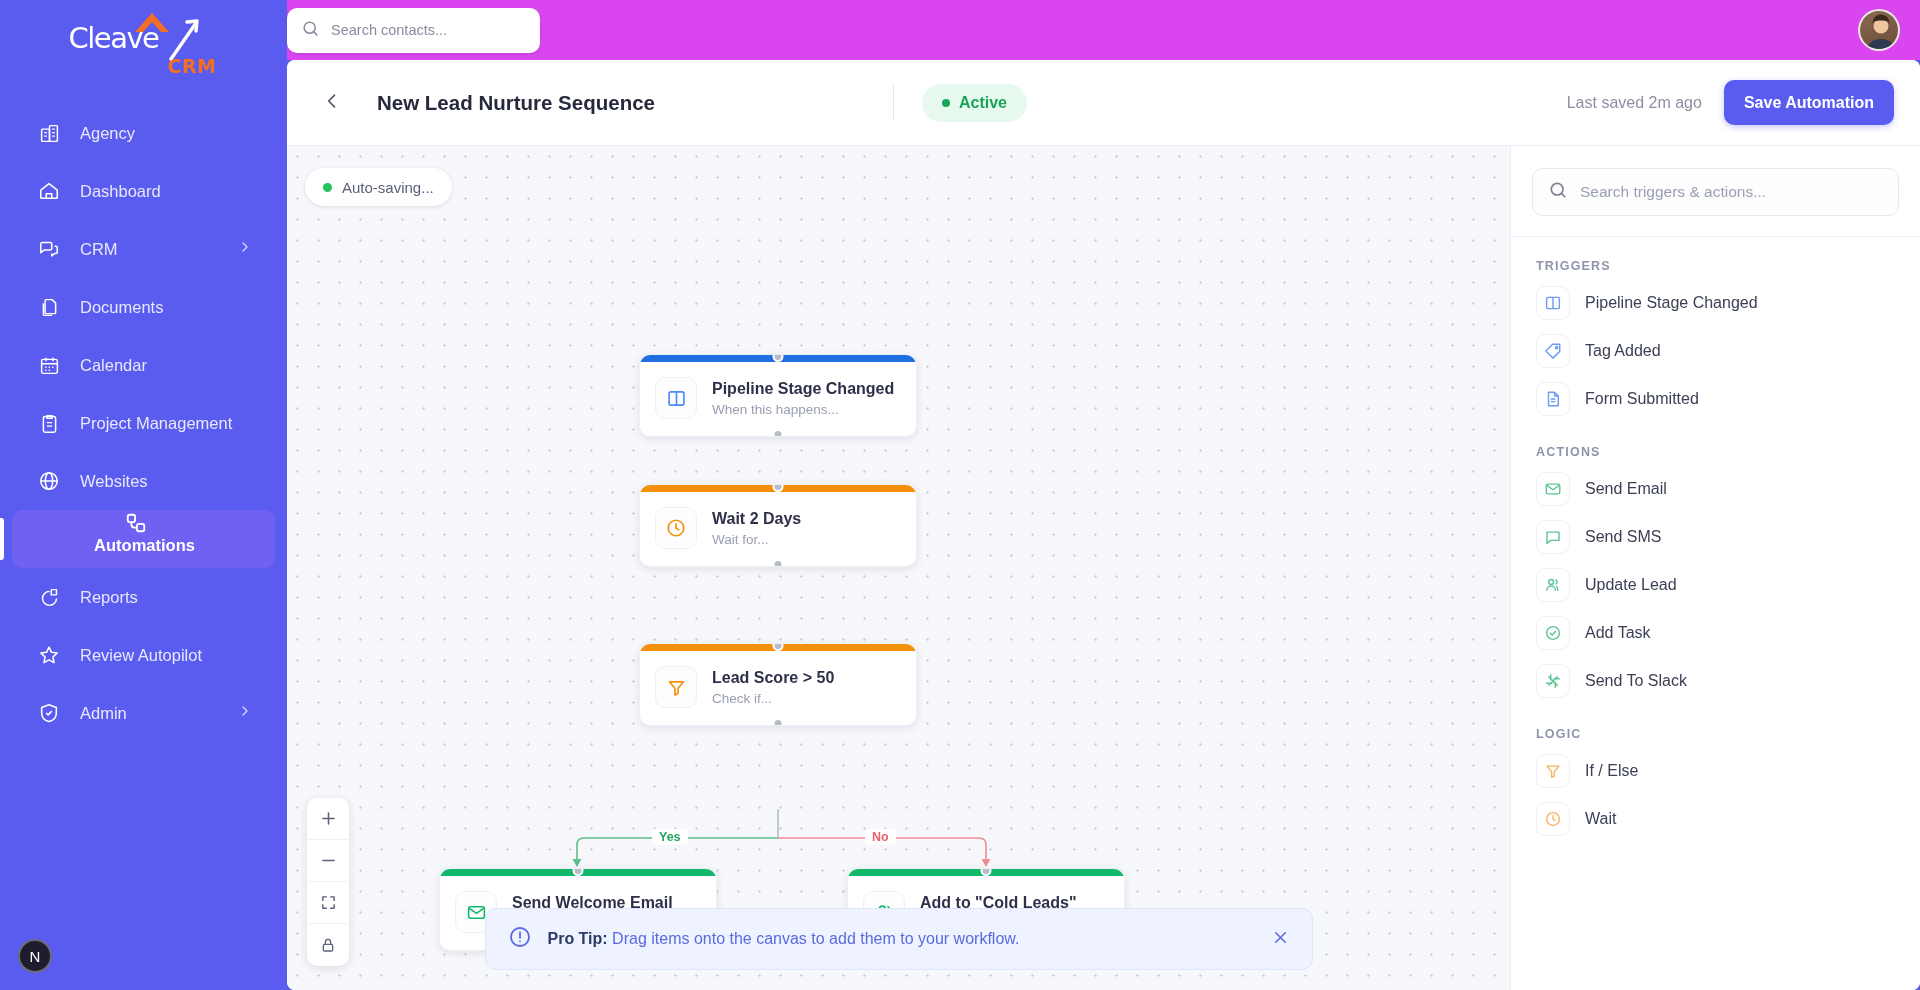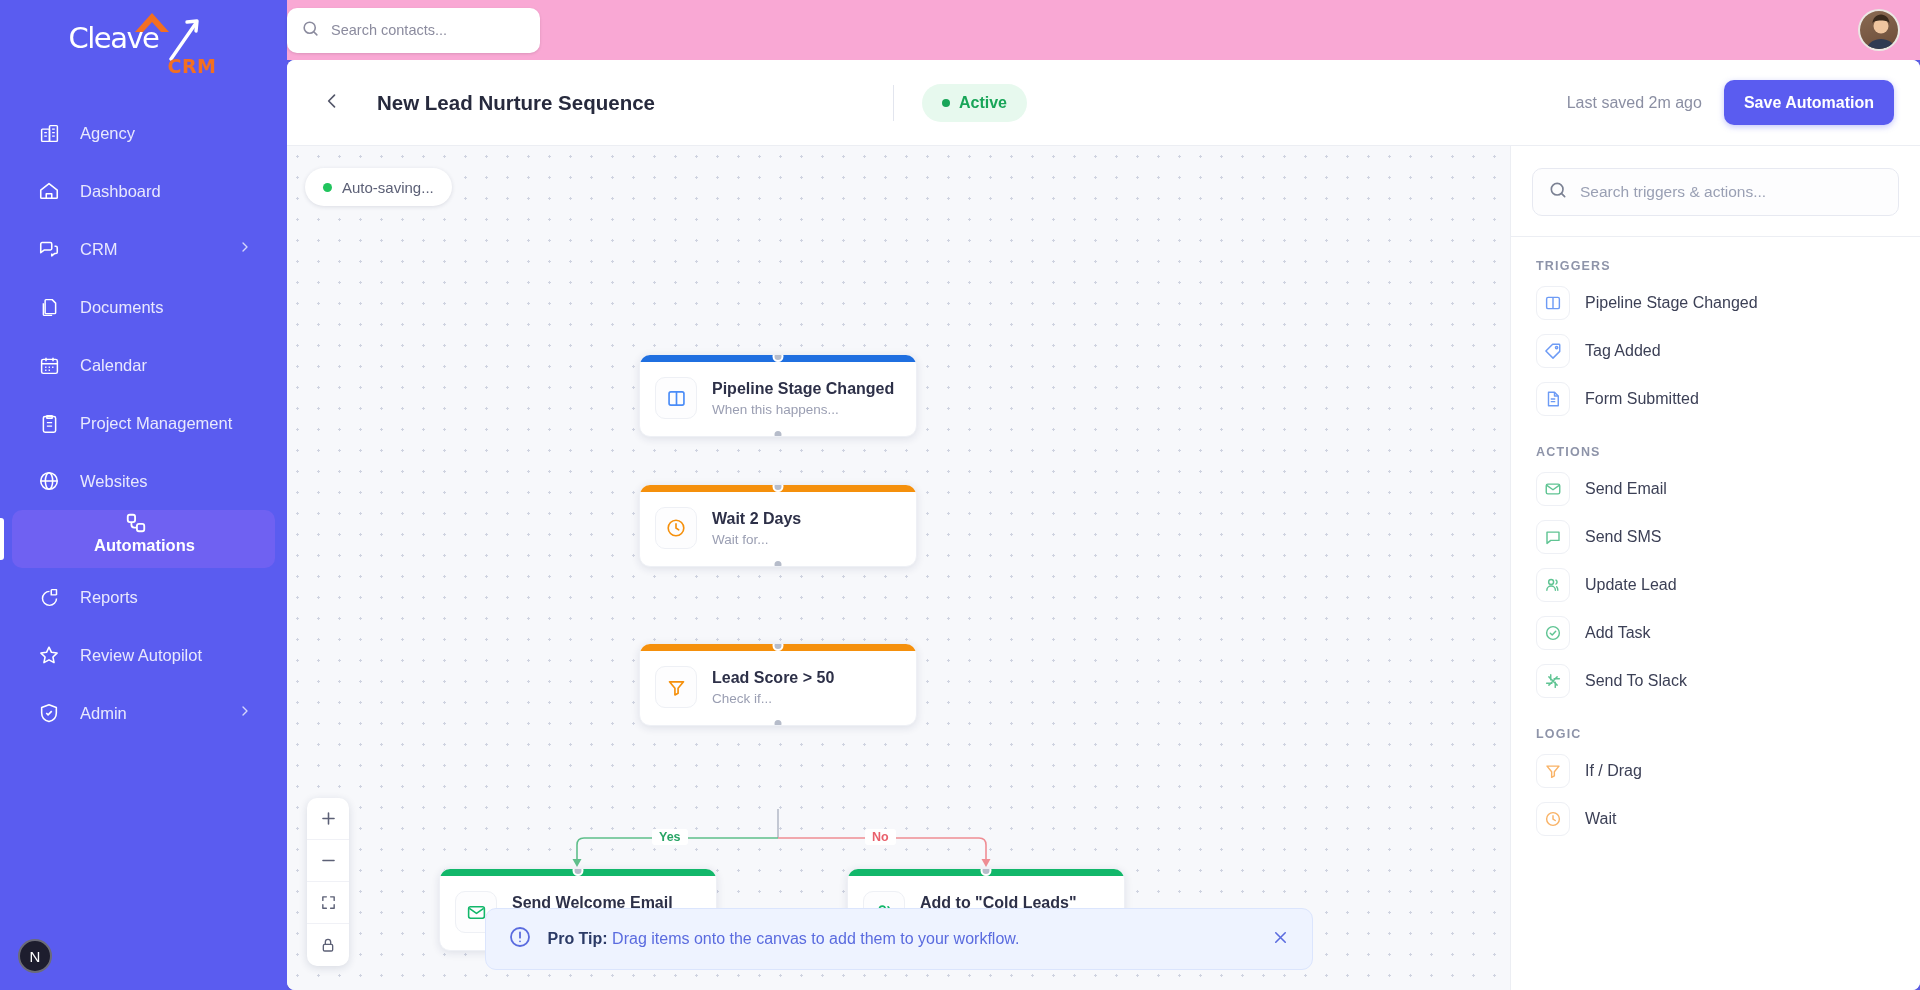--- a/index.html
+++ b/index.html
@@ -60,21 +60,21 @@
     position: absolute; left: 18px; bottom: 17px;
     width: 34px; height: 34px; border-radius: 50%;
     background: #1d1d2e; color: #fff; font-size: 15px;
     display: flex; align-items: center; justify-content: center;
     border: 2px solid rgba(255,255,255,.35);
   }
 
   
   .right-col { flex: 1; display: flex; flex-direction: column; position: relative; }
   .topbar {
-    height: 60px; flex: 0 0 60px; background: #f9a8d4;
+    height: 60px; flex: 0 0 60px; background: #d946ef;
     display: flex; align-items: center; padding: 0 8px 0 0; position: relative;
   }
   .search-box {
     margin-left: 0; width: 253px; height: 45px; background: #fff;
     border-radius: 10px; display: flex; align-items: center; padding: 0 14px;
     box-shadow: 0 1px 3px rgba(0,0,0,.12);
   }
   .search-box input {
     border: 0; outline: 0; flex: 1; font-size: 14.5px; color: #3a3a4a;
     margin-left: 11px; font-family: "Liberation Sans", sans-serif;
@@ -646,21 +646,21 @@
             <span class="plbl">Send To Slack</span>
           </div>
 
           <div class="group-title">LOGIC</div>
           <div class="p-item">
             <span class="pic">
                 <svg width="18" height="18" viewBox="0 0 24 24" fill="none" stroke="#f9b265" stroke-width="1.9" stroke-linejoin="round">
                   <path d="M4 5.5h16l-6.2 7.4v5.6l-3.6 2v-7.6z"></path>
                 </svg>
               </span>
-            <span class="plbl">If / Drag</span>
+            <span class="plbl">If / Else</span>
           </div>
           <div class="p-item">
             <span class="pic">
                 <svg width="18" height="18" viewBox="0 0 24 24" fill="none" stroke="#f9b265" stroke-width="1.9" stroke-linecap="round">
                   <circle cx="12" cy="12" r="8.5"></circle>
                   <path d="M12 7.5V12l3 2"></path>
                 </svg>
               </span>
             <span class="plbl">Wait</span>
           </div>

